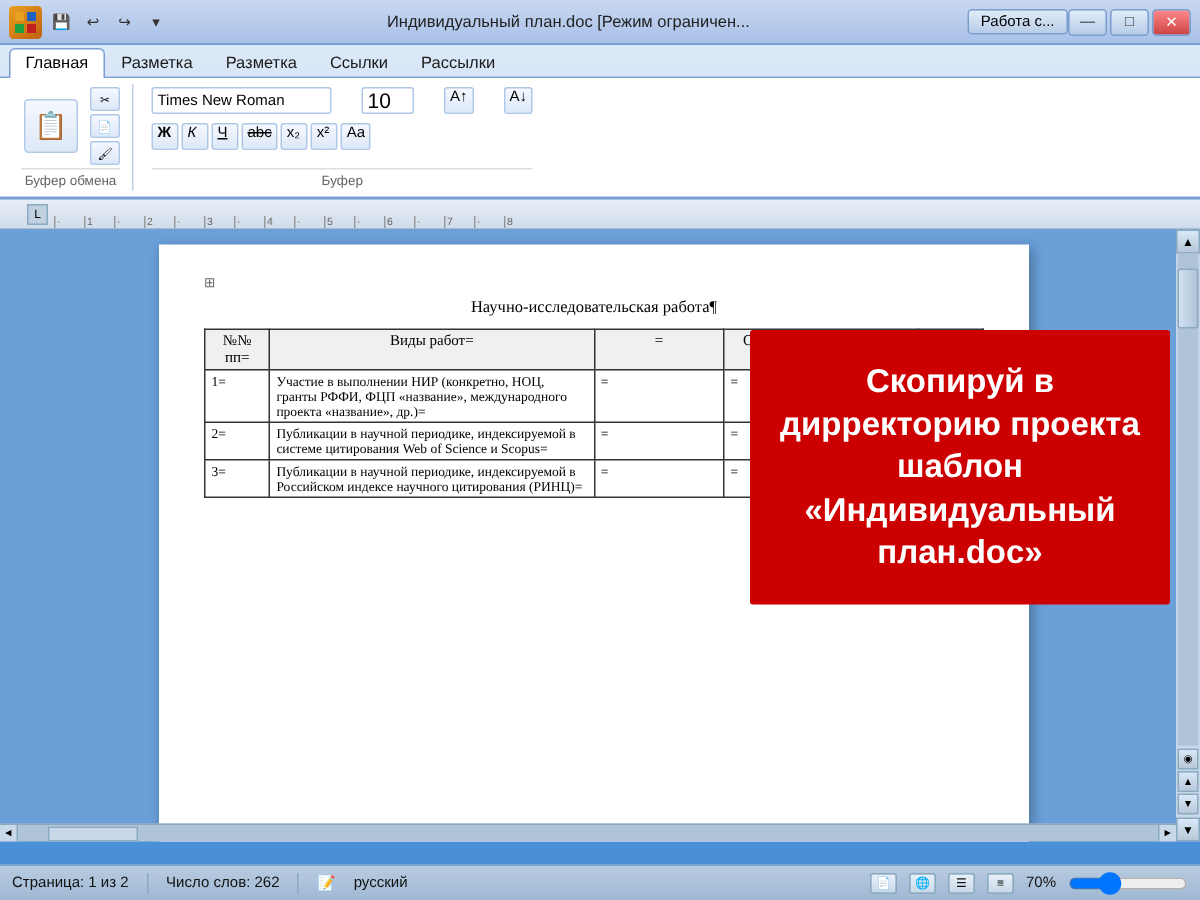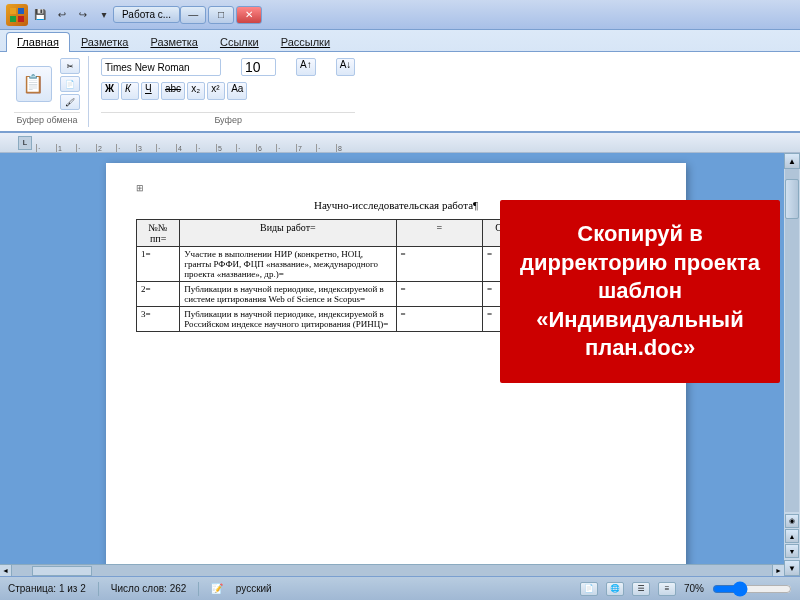--- a/index.html
+++ b/index.html
@@ -80,21 +80,20 @@
 
     
     .ribbon-container {
       background: linear-gradient(to bottom, #dce9f8, #c5d8f0);
       border-bottom: 2px solid #7a9fd0;
     }
     .ribbon-tabs {
       display: flex;
       padding: 2px 6px 0;
       gap: 0;
-      text-decoration: underline;
     }
     .ribbon-tab {
       padding: 3px 10px;
       font-size: 11px;
       color: #1a1a1a;
       cursor: pointer;
       border-radius: 4px 4px 0 0;
       border: 1px solid transparent;
       border-bottom: none;
     }
@@ -250,21 +249,21 @@
       font-size: 7px;
       color: #666;
       padding-left: 1px;
       display: flex;
       align-items: flex-end;
     }
 
     
     .red-popup {
       position: absolute;
-      top: 47px;
+      top: 67px;
       right: 20px;
       width: 280px;
       background: #cc0000;
       color: white;
       font-size: 22px;
       font-weight: bold;
       text-align: center;
       padding: 20px 15px;
       z-index: 100;
       border-radius: 2px;
@@ -311,20 +310,21 @@
     .status-bar {
       background: linear-gradient(to bottom, #b8cce0, #a0b8d4);
       height: 24px;
       display: flex;
       align-items: center;
       padding: 0 8px;
       gap: 12px;
       border-top: 1px solid #7a9fd0;
       font-size: 10px;
       color: #111;
+      margin-top: 15px;
     }
     .status-sep {
       width: 1px;
       height: 14px;
       background: #8aaac0;
     }
     .status-right {
       margin-left: auto;
       display: flex;
       align-items: center;
@@ -430,20 +430,21 @@
           <rect x="9" y="9" width="6" height="6" fill="#c02020"></rect>
         </svg>
       </div>
       <div class="quick-access">
         <div class="qa-btn">💾</div>
         <div class="qa-btn">↩</div>
         <div class="qa-btn">↪</div>
         <div class="qa-btn">▾</div>
       </div>
     </div>
+    <div class="title-text">Индивидуальный план.doc [Режим ограничен...</div>
     <button class="work-btn">Работа с...</button>
     <div class="window-controls">
       <div class="win-btn">—</div>
       <div class="win-btn">□</div>
       <div class="win-btn close">✕</div>
     </div>
   </div>
 
   <div class="ribbon-container">
     <div class="ribbon-tabs">

